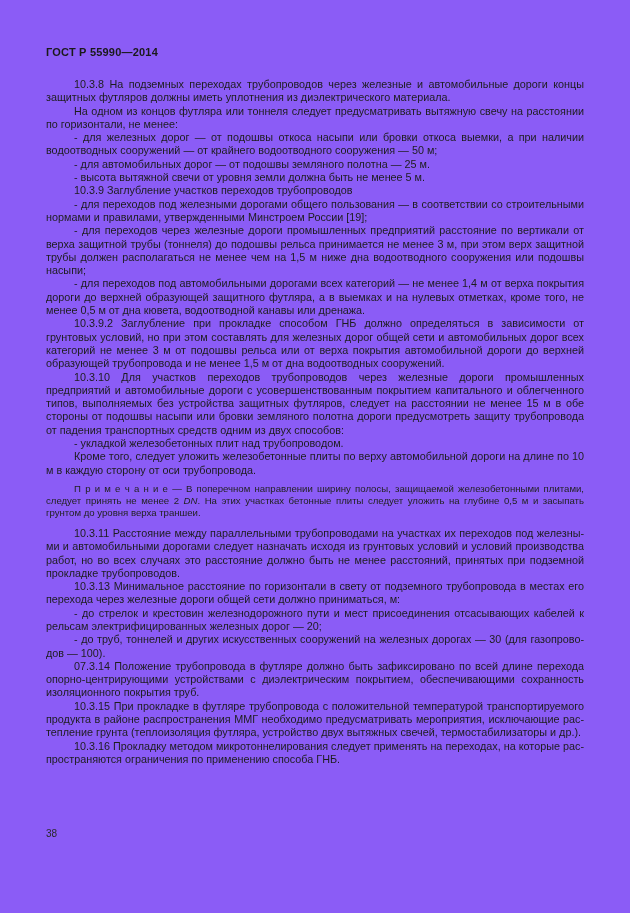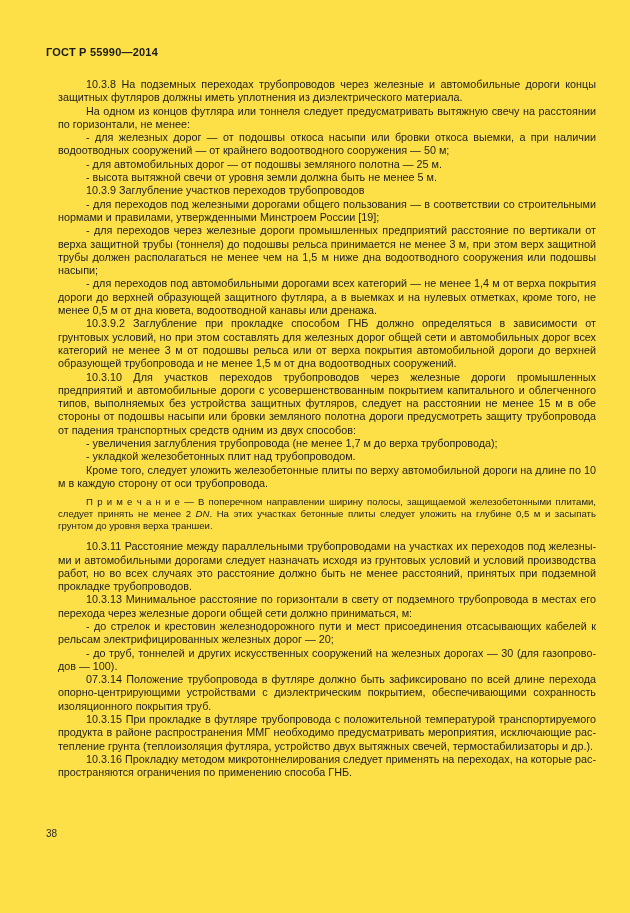--- a/index.html
+++ b/index.html
@@ -4,21 +4,21 @@
 <style>
   html, body {
     margin: 0;
     padding: 0;
     background: #ffffff;
   }
   .page {
     position: relative;
     width: 630px;
     height: 913px;
-    background: #fde047;
+    background: #8b5cf6;
     font-family: "Liberation Sans", sans-serif;
     color: #1d1d1d;
     overflow: hidden;
   }
   .header {
     position: absolute;
     top: 46px;
     left: 46px;
     font-size: 11px;
     font-weight: bold;
@@ -26,21 +26,20 @@
     color: #1a1a1a;
   }
   .content {
     position: absolute;
     top: 78px;
     left: 46px;
     width: 538px;
     font-size: 10.8px;
     line-height: 13.3px;
     text-align: justify;
-    margin-left: 12px;
   }
   .content p.para {
     margin: 0;
     text-indent: 28px;
   }
   .content p.note {
     margin: 6px 0 8px 0;
     font-size: 9.6px;
     line-height: 12px;
     text-indent: 28px;
@@ -70,21 +69,20 @@
       <p class="para">На одном из концов футляра или тоннеля следует предусматривать вытяжную свечу на расстоянии по горизонтали, не менее:</p>
       <p class="para">- для железных дорог — от подошвы откоса насыпи или бровки откоса выемки, а при наличии водоот­водных сооружений — от крайнего водоотводного сооружения — 50 м;</p>
       <p class="para">- для автомобильных дорог — от подошвы земляного полотна — 25 м.</p>
       <p class="para">- высота вытяжной свечи от уровня земли должна быть не менее 5 м.</p>
       <p class="para">10.3.9 Заглубление участков переходов трубопроводов</p>
       <p class="para">- для переходов под железными дорогами общего пользования — в соответствии со строительными нормами и правилами, утвержденными Минстроем России [19];</p>
       <p class="para">- для переходов через железные дороги промышленных предприятий расстояние по вертикали от верха защитной трубы (тоннеля) до подошвы рельса принимается не менее 3 м, при этом верх защитной трубы должен располагаться не менее чем на 1,5 м ниже дна водоотводного сооружения или подошвы насыпи;</p>
       <p class="para">- для переходов под автомобильными дорогами всех категорий — не менее 1,4 м от верха покрытия дороги до верхней образующей защитного футляра, а в выемках и на нулевых отметках, кроме того, не менее 0,5 м от дна кювета, водоотводной канавы или дренажа.</p>
       <p class="para">10.3.9.2 Заглубление при прокладке способом ГНБ должно определяться в зависимости от грунтовых условий, но при этом составлять для железных дорог общей сети и автомобильных дорог всех категорий не менее 3 м от подошвы рельса или от верха покрытия автомобильной дороги до верхней образующей трубо­провода и не менее 1,5 м от дна водоотводных сооружений.</p>
       <p class="para">10.3.10 Для участков переходов трубопроводов через железные дороги промышленных предприятий и автомобильные дороги с усовершенствованным покрытием капитального и облегченного типов, выполня­емых без устройства защитных футляров, следует на расстоянии не менее 15 м в обе стороны от подошвы насыпи или бровки земляного полотна дороги предусмотреть защиту трубопровода от падения транспорт­ных средств одним из двух способов:</p>
-      <p class="para">- увеличения заглубления трубопровода (не менее 1,7 м до верха трубопровода);</p>
       <p class="para">- укладкой железобетонных плит над трубопроводом.</p>
       <p class="para">Кроме того, следует уложить железобетонные плиты по верху автомобильной дороги на длине по 10 м в каждую сторону от оси трубопровода.</p>
       <p class="note"><span>П р и м е ч а н и е — В поперечном направлении ширину полосы, защищаемой железобетонными плитами, следует принять не менее 2 </span><span class="it">DN</span><span>. На этих участках бетонные плиты следует уложить на глубине 0,5 м и засыпать грунтом до уровня верха траншеи.</span></p>
       <p class="para">10.3.11 Расстояние между параллельными трубопроводами на участках их переходов под железны­ми и автомобильными дорогами следует назначать исходя из грунтовых условий и условий производства работ, но во всех случаях это расстояние должно быть не менее расстояний, принятых при подземной прокладке трубопроводов.</p>
       <p class="para">10.3.13 Минимальное расстояние по горизонтали в свету от подземного трубопровода в местах его перехода через железные дороги общей сети должно приниматься, м:</p>
       <p class="para">- до стрелок и крестовин железнодорожного пути и мест присоединения отсасывающих кабелей к рельсам электрифицированных железных дорог — 20;</p>
       <p class="para">- до труб, тоннелей и других искусственных сооружений на железных дорогах — 30 (для газопрово­дов — 100).</p>
       <p class="para">07.3.14 Положение трубопровода в футляре должно быть зафиксировано по всей длине перехода опорно-центрирующими устройствами с диэлектрическим покрытием, обеспечивающими сохранность изо­ляционного покрытия труб.</p>
       <p class="para">10.3.15 При прокладке в футляре трубопровода с положительной температурой транспортируемого продукта в районе распространения ММГ необходимо предусматривать мероприятия, исключающие рас­тепление грунта (теплоизоляция футляра, устройство двух вытяжных свечей, термостабилизаторы и др.).</p>
       <p class="para">10.3.16 Прокладку методом микротоннелирования следует применять на переходах, на которые рас­пространяются ограничения по применению способа ГНБ.</p>

